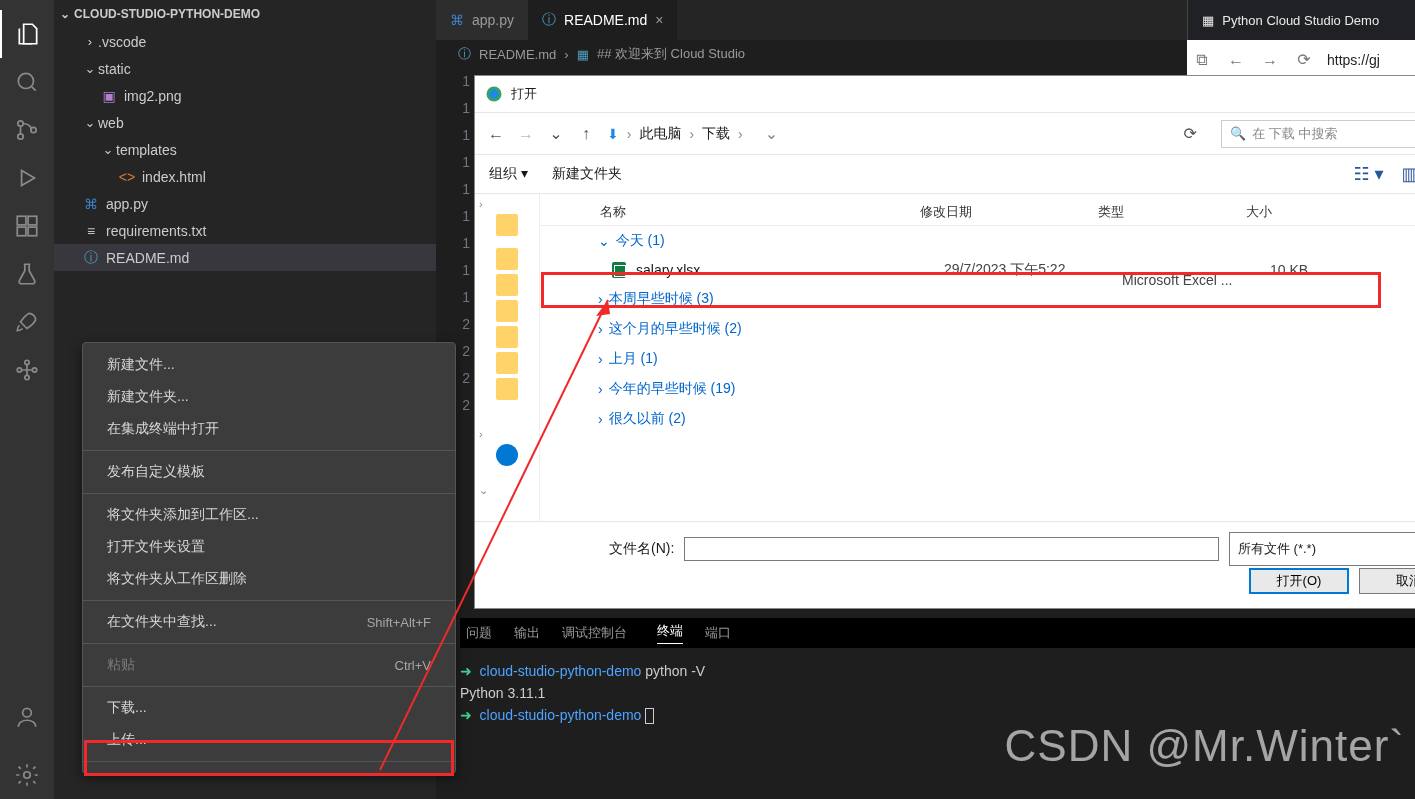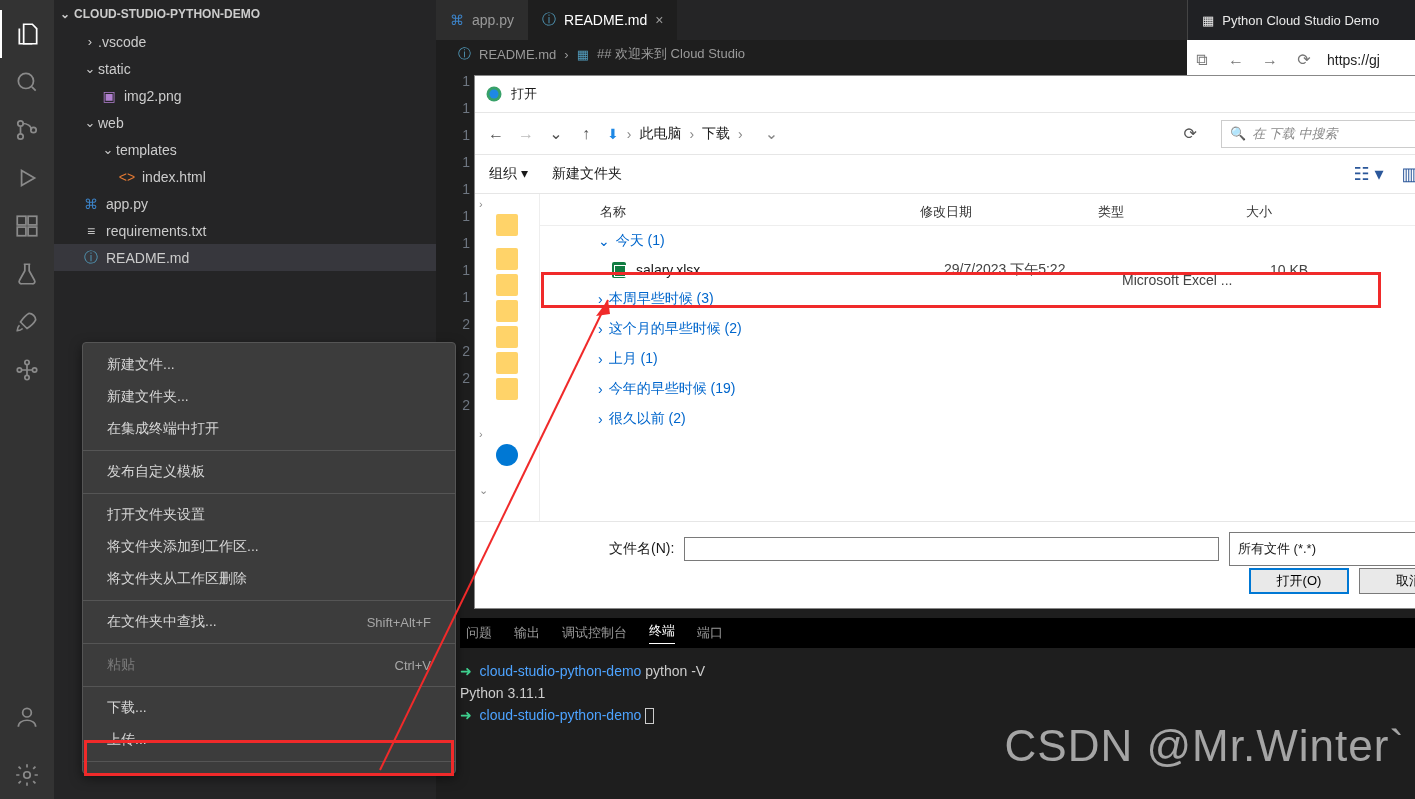--- a/index.html
+++ b/index.html
@@ -54,21 +54,21 @@
 .browser-tab { position:absolute; top:0; right:0; width:228px; height:40px; background:#202124; display:flex; align-items:center; padding-left:14px; font-size:13px; color:#e9e9e9; border-left:1px solid #444;}
 .browser-toolbar { position:absolute; top:40px; right:0; width:228px; height:40px; background:#fff; display:flex; align-items:center; gap:12px; padding:0 4px; border-bottom:1px solid #ddd;}
 .browser-toolbar .nav { width:22px; height:22px; display:flex; align-items:center; justify-content:center; color:#777; }
 .browser-toolbar .url { font-size:14px; color:#222; }
 
 
 .gutter { position:absolute; left:436px; top:68px; width:42px; color:#6e7681; font-size:14px; line-height:27px; text-align:right; padding-right:8px; font-family:Consolas,monospace;}
 
 
 .termbar { position:absolute; left:460px; top:618px; right:0; height:30px; background:#000000; display:flex; align-items:center; gap:22px; color:#9a9a9a; font-size:13px; padding-left:6px;}
-.termbar .t.active { color:#fff; border-bottom:1px solid #fff; padding-bottom:3px; }
+.termbar .t.active { color:#fff; border-bottom:1px solid #fff; padding-bottom:3px;margin-left:8px; }
 .terminal { position:absolute; left:460px; top:660px; right:0; bottom:0; font-family:Consolas,monospace; font-size:14px; color:#ccc; line-height:22px;}
 .terminal .arrow { color:#3ecf8e; }
 .terminal .path { color:#4da3ff; }
 .terminal .cursor { display:inline-block; width:9px; height:16px; border:1px solid #ccc; vertical-align:middle; }
 
 
 .dialog { position:absolute; left:474px; top:75px; width:1000px; height:534px; background:#fff; border:1px solid #888; display:flex; flex-direction:column; color:#1a1a1a;}
 .dlg-title { height:36px; display:flex; align-items:center; padding:0 10px; font-size:13px; }
 .dlg-title .edge { width:18px; height:18px; margin-right:8px; }
 .dlg-title .x { margin-left:auto; font-size:18px; color:#333; }
@@ -241,24 +241,24 @@
     </div>
   <div class="ctx-item">
       <span>在集成终端中打开</span>
     </div>
   <div class="ctx-sep"></div>
   <div class="ctx-item">
       <span>发布自定义模板</span>
     </div>
   <div class="ctx-sep"></div>
   <div class="ctx-item">
+      <span>将文件夹添加到工作区...</span>
+    </div>
+  <div class="ctx-item">
       <span>打开文件夹设置</span>
-    </div>
-  <div class="ctx-item">
-      <span>将文件夹添加到工作区...</span>
     </div>
   <div class="ctx-item">
       <span>将文件夹从工作区删除</span>
     </div>
   <div class="ctx-sep"></div>
   <div class="ctx-item">
       <span>在文件夹中查找...</span>
       <span class="key">Shift+Alt+F</span>
     </div>
   <div class="ctx-sep"></div>
@@ -356,21 +356,21 @@
       <span class="sep">›</span>
       <span>此电脑</span>
       <span class="sep">›</span>
       <span>下载</span>
       <span class="sep">›</span>
     </div>
     <span class="drop">⌄</span>
     <span class="refresh">⟳</span>
     <div class="search">
       <span>🔍</span>
-      <span style="color:#888;font-style:italic;">在 下载 中搜索</span>
+      <span style="color:#888;">在 下载 中搜索</span>
     </div>
   </div>
   <div class="dlg-tools">
     <span><span>组织</span> <span>▾</span></span>
     <span>新建文件夹</span>
     <div class="right">
       <span class="ricon">☷ ▾</span>
       <span class="ricon">▥</span>
       <span class="ricon" style="color:#0078d4;">❓</span>
     </div>

